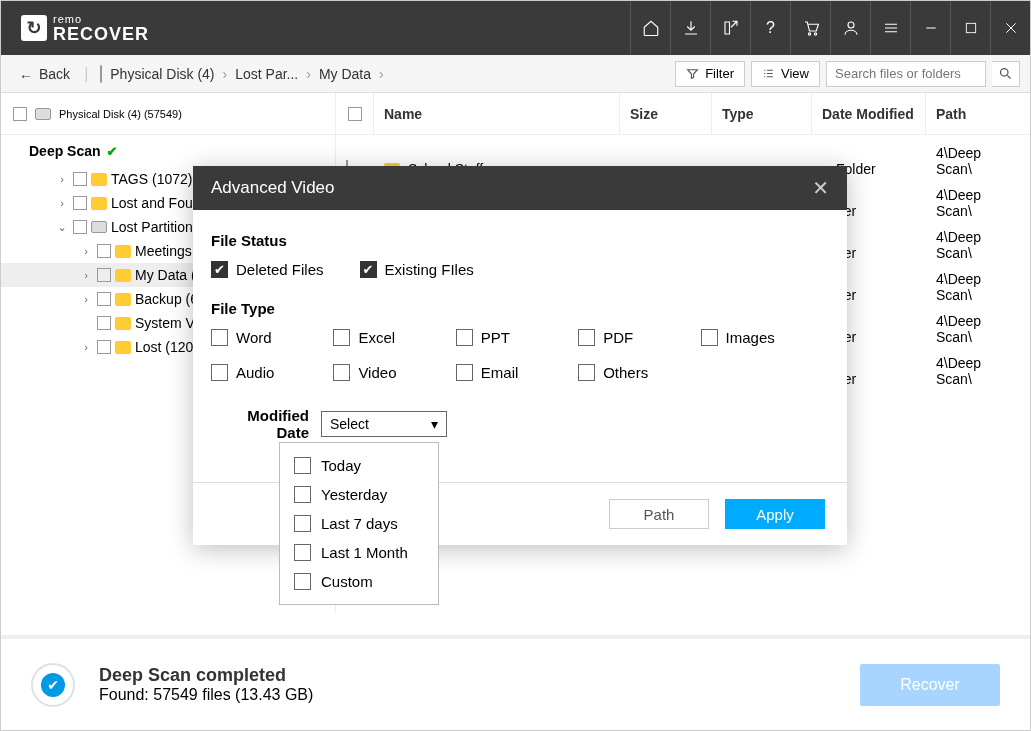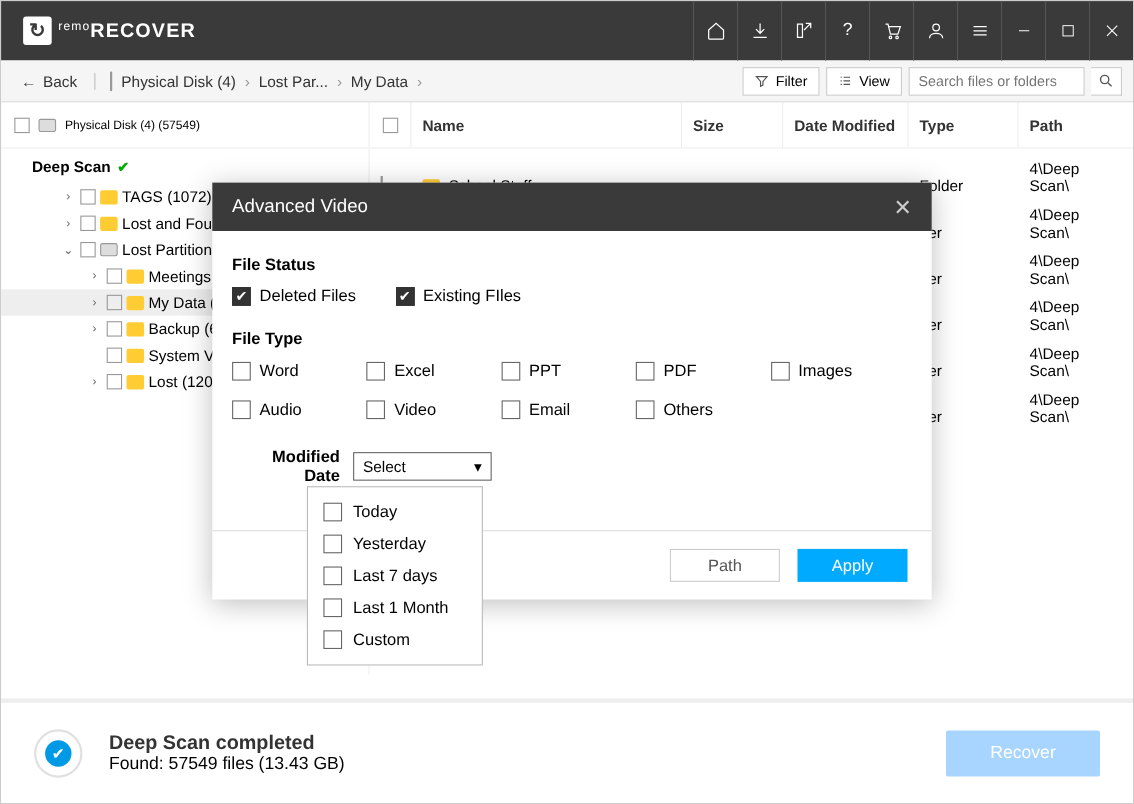--- a/index.html
+++ b/index.html
@@ -2,21 +2,21 @@
 <html><head>
 <meta charset="utf-8">
 <style>
 *{box-sizing:border-box;margin:0;padding:0;font-family:"Segoe UI",Arial,sans-serif}
 body{background:#fff;width:1031px;height:731px;position:relative;overflow:hidden;border:1px solid #ccc}
 
 
 .titlebar{height:54px;background:#3a3a3a;display:flex;align-items:center;padding:0 0 0 20px}
 .logo{display:flex;align-items:center;gap:6px;color:#fff}
 .logo-icon{width:26px;height:26px;background:#fff;border-radius:3px;display:flex;align-items:center;justify-content:center;color:#3a3a3a;font-weight:bold;font-size:18px}
-.logo-text{display:flex;flex-direction:row;line-height:1}
+.logo-text{display:flex;flex-direction:column;line-height:1}
 .logo-remo{font-size:11px;letter-spacing:1px}
 .logo-recover{font-size:18px;font-weight:bold;letter-spacing:1px}
 .titlebar-spacer{flex:1}
 .titlebar-buttons{display:flex;height:100%}
 .titlebar-btn{width:40px;height:54px;display:flex;align-items:center;justify-content:center;color:#fff;border:none;background:transparent;cursor:pointer;border-left:1px solid #555;font-size:16px}
 
 
 .toolbar{height:38px;background:#f5f5f5;border-bottom:1px solid #ddd;display:flex;align-items:center;padding:0 10px;gap:6px}
 .back-btn{display:flex;align-items:center;gap:6px;background:transparent;border:none;cursor:pointer;font-size:14px;color:#333;padding:4px 8px}
 .breadcrumb{display:flex;align-items:center;gap:8px;font-size:14px;color:#333;margin-left:6px}
@@ -253,22 +253,22 @@
       </div>
   </div>
 
   <div class="content">
     <div class="col-headers">
       <div class="col cb">
           <span class="tree-cb"></span>
         </div>
       <div class="col name">Name</div>
       <div class="col size">Size</div>
+      <div class="col type">Type</div>
       <div class="col date">Date Modified</div>
-      <div class="col type">Type</div>
       <div class="col path">Path</div>
     </div>
     <div class="rows" id="rows">
         <div class="row">
           <div class="col cb"><span class="tree-cb"></span></div>
     <div class="col name" style="display:flex;align-items:center;gap:8px">
             <span class="tree-folder"></span>
             <span>School Stuff</span>
           </div>
     <div class="col size"></div>

